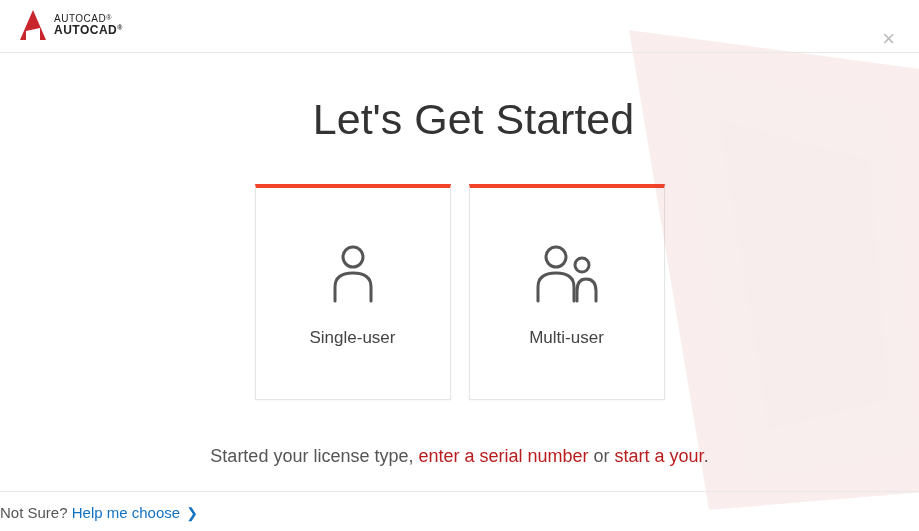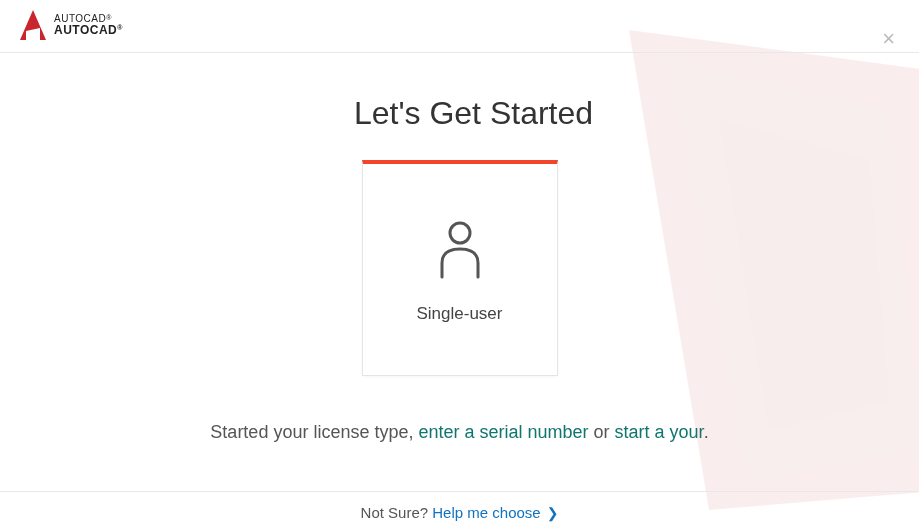--- a/index.html
+++ b/index.html
@@ -46,24 +46,24 @@
       cursor: pointer;
       line-height: 1;
       background: none;
       border: none;
     }
     .main {
       text-align: center;
       padding-top: 42px;
     }
     .title {
-      font-size: 32px;
+      font-size: 43px;
       font-weight: 300;
       color: #333;
-      margin-bottom: 28px;
+      margin-bottom: 40px;
       padding-left: 28px;
     }
     .cards {
       display: flex;
       justify-content: center;
       gap: 18px;
       margin-bottom: 46px;
       align-items: center;
     }
     .card {
@@ -79,28 +79,28 @@
       justify-content: center;
       cursor: pointer;
     }
     .card-icon { height: 66px; display:flex; align-items:center; justify-content:center; margin-bottom: 22px; }
     .card-label { font-size: 17px; color: #444; font-weight: 400; }
     .subtext {
       font-size: 18px;
       color: #555;
       font-weight: 400;
     }
-    .subtext a { color: #0f766e; text-decoration: none; cursor: pointer; }
+    .subtext a { color: #b91c1c; text-decoration: none; cursor: pointer; }
     .footer {
       position: absolute;
       bottom: 0;
       left: 0;
       right: 0;
       border-top: 1px solid #e8e8e8;
-      text-align: center;
+      text-align: left;
       padding: 12px 0 10px;
       font-size: 15px;
       color: #555;
     }
     .footer a { color: #1272c2; text-decoration: none; cursor: pointer; }
     .chev { color: #1272c2; font-size: 14px; margin-left: 6px; }
   </style>
 </head>
 <body>
 
@@ -132,20 +132,31 @@
     <div class="card">
       <div class="card-icon">
         <svg width="44" height="60" viewBox="0 0 44 60">
           <circle cx="22" cy="14" r="10" fill="none" stroke="#555" stroke-width="3"></circle>
           <path d="M 4 58 L 4 44 Q 4 30 22 30 Q 40 30 40 44 L 40 58" fill="none" stroke="#555" stroke-width="3" stroke-linecap="round"></path>
         </svg>
       </div>
       <div class="card-label">Single-user</div>
     </div>
 
+    <div class="card">
+      <div class="card-icon">
+        <svg width="70" height="60" viewBox="0 0 70 60">
+          <circle cx="24" cy="14" r="10" fill="none" stroke="#555" stroke-width="3"></circle>
+          <path d="M 6 58 L 6 44 Q 6 30 24 30 Q 42 30 42 44 L 42 58" fill="none" stroke="#555" stroke-width="3" stroke-linecap="round"></path>
+          <circle cx="50" cy="22" r="7" fill="none" stroke="#555" stroke-width="3"></circle>
+          <path d="M 45 58 L 45 48 Q 45 36 54 36 Q 64 36 64 48 L 64 58" fill="none" stroke="#555" stroke-width="3" stroke-linecap="round"></path>
+        </svg>
+      </div>
+      <div class="card-label">Multi-user</div>
+    </div>
   </div>
 
   <div class="subtext">
     <span>Started your license type, </span><a>enter a serial number</a><span> or </span><a>start a your</a><span>.</span>
   </div>
 </div>
 
 <div class="footer">
   <span>Not Sure? </span><a>Help me choose</a><span class="chev">❯</span>
 </div>

